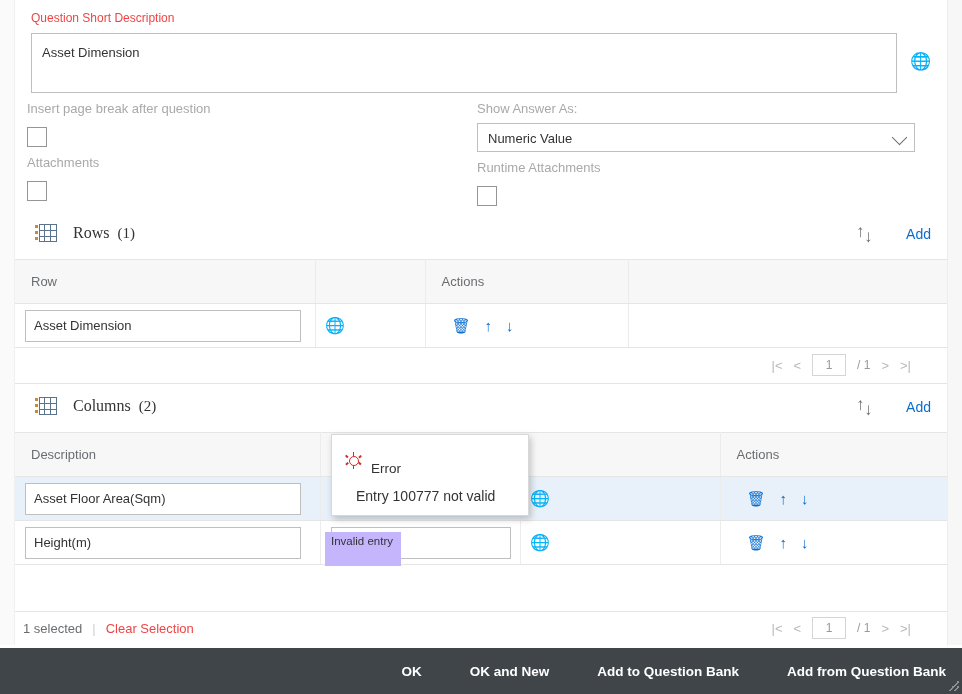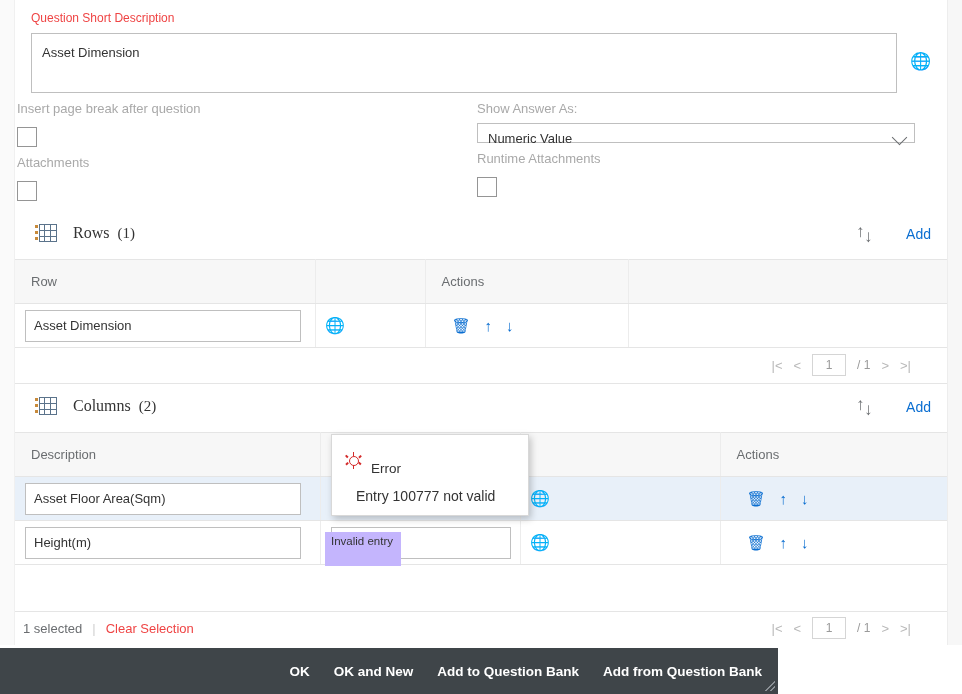--- a/index.html
+++ b/index.html
@@ -43,34 +43,34 @@
     padding: 10px 10px;
     font-size: 13px; color: #333333;
     line-height: 18px;
   }
   .globe-right {
     position: absolute; left: 895px; top: 20px;
     color: #0a6ed1; font-size: 17px; line-height: 1;
   }
 
   .two-col { position: relative; width: 932px; height: 118px; }
-  .col-left  { position: absolute; left: 2px; top: 0; width: 440px; }
+  .col-left  { position: absolute; left: 12px; top: 0; width: 440px; }
   .col-right { position: absolute; left: 462px; top: 0; width: 455px; }
 
   .sub-label {
     color: #a9a9a9; font-size: 13px; line-height: 16px;
     padding: 8px 0 6px 0;
   }
   .chk {
     width: 20px; height: 20px; border: 1px solid #959595;
     background: #ffffff; display: block; margin: 4px 0 0 0;
   }
   .select-box {
     position: relative;
-    width: 438px; height: 20px;
+    width: 438px; height: 29px;
     border: 1px solid #bfbfbf; background: #ffffff;
     padding: 7px 28px 0 10px;
     font-size: 13px; color: #333333;
   }
   .chev {
     position: absolute; right: 9px; top: 8px;
     width: 11px; height: 11px;
     border-right: 1.6px solid #6a6d70; border-bottom: 1.6px solid #6a6d70;
     transform: rotate(45deg);
   }
@@ -165,24 +165,24 @@
     position: absolute; left: 15px; top: 611px; width: 932px; height: 34px;
     background: #ffffff; display: flex; align-items: center; padding-left: 8px;
     border-top: 1px solid #e5e5e5;
   }
   .sel-count { color: #6a6d70; font-size: 13px; }
   .sel-div { color: #d0d0d0; margin: 0 10px; }
   .sel-clear { color: #ef4444; font-size: 13px; cursor: pointer; }
 
   
   .footer {
-    position: absolute; left: 0; top: 648px; width: 778px; height: 46px;
+    position: absolute; left: 0; top: 648px; width: 962px; height: 46px;
     background: #3f4549;
     display: flex; align-items: center; justify-content: flex-end;
-    padding-right: 16px; gap: 24px;
+    padding-right: 16px; gap: 48px;
   }
   .fbtn {
     color: #ffffff; font-size: 13.5px; font-weight: bold;
     cursor: pointer; white-space: nowrap;
   }
   .resize-grip {
     position: absolute; right: 3px; bottom: 3px; width: 10px; height: 10px;
     background:
       linear-gradient(135deg, transparent 45%, #8a9095 45%, #8a9095 56%, transparent 56%),
       linear-gradient(135deg, transparent 70%, #8a9095 70%, #8a9095 81%, transparent 81%);

